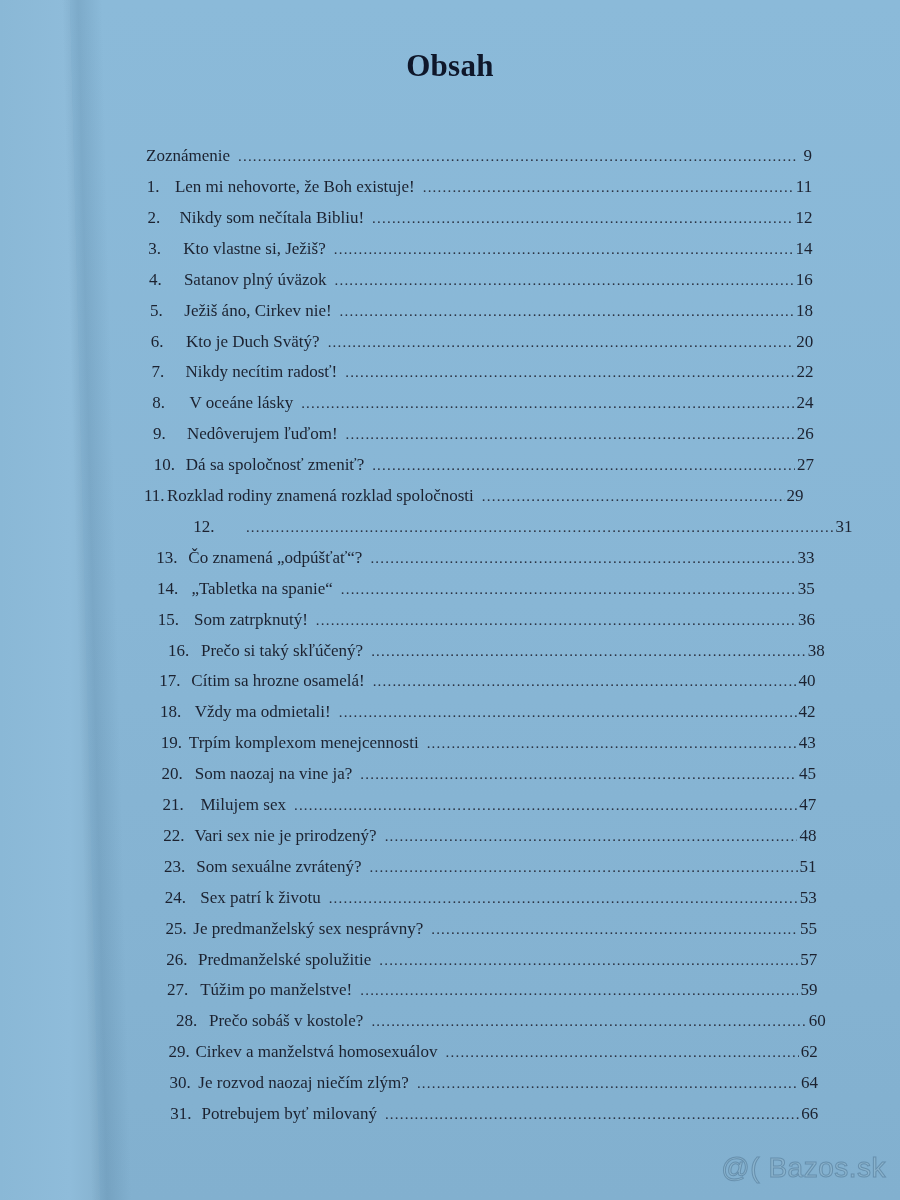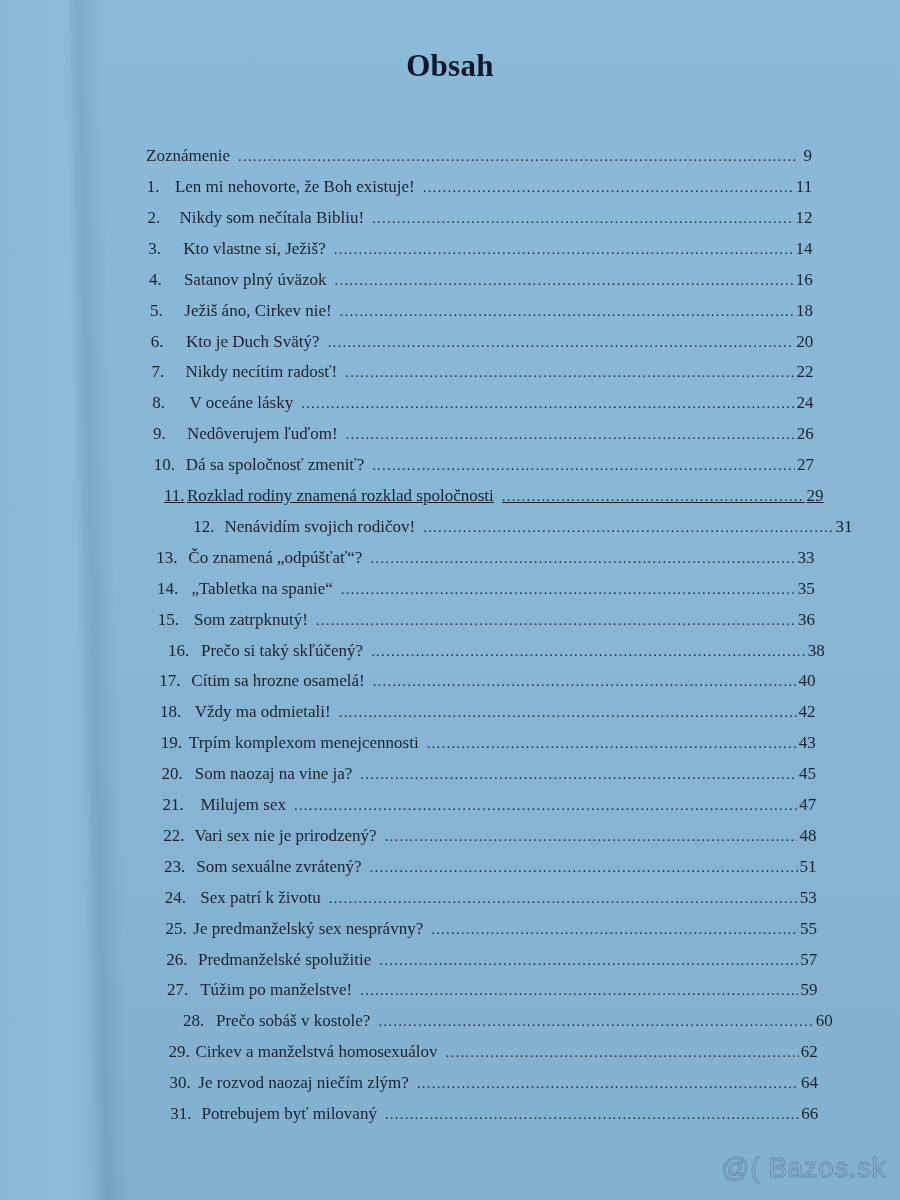--- a/index.html
+++ b/index.html
@@ -118,29 +118,28 @@
         <span class="label">Nedôverujem ľuďom!</span>
         <span class="leader"></span>
         <span class="page">26</span>
       </div>
       <div class="row" style="top: 309.1px; left: 153.8px; width: 660.2px;">
         <span class="num">10.</span>
         <span class="label">Dá sa spoločnosť zmeniť?</span>
         <span class="leader"></span>
         <span class="page">27</span>
       </div>
-      <div class="row" style="top: 340px; left: 164px; width: 659.62px; text-decoration: underline;">
+      <div class="row" style="top: 340px; left: 144px; width: 659.62px;">
         <span class="num">11.</span>
         <span class="label">Rozklad rodiny znamená rozklad spoločnosti</span>
         <span class="leader"></span>
         <span class="page">29</span>
       </div>
       <div class="row" style="top: 370.9px; left: 155.36px; width: 659.04px; margin-left: 38px;">
         <span class="num">12.</span>
-        <span class="label">Nenávidím svojich rodičov!</span>
         <span class="leader"></span>
         <span class="page">31</span>
       </div>
       <div class="row" style="top: 401.8px; left: 156.14px; width: 658.46px;">
         <span class="num">13.</span>
         <span class="label">Čo znamená „odpúšťať“?</span>
         <span class="leader"></span>
         <span class="page">33</span>
       </div>
       <div class="row" style="top: 432.7px; left: 156.92px; width: 657.88px;">
@@ -220,21 +219,21 @@
         <span class="label">Predmanželské spolužitie</span>
         <span class="leader"></span>
         <span class="page">57</span>
       </div>
       <div class="row" style="top: 834.4px; left: 167.06px; width: 650.34px;">
         <span class="num">27.</span>
         <span class="label">Túžim po manželstve!</span>
         <span class="leader"></span>
         <span class="page">59</span>
       </div>
-      <div class="row" style="top: 865.3px; left: 183px; width: 649.76px;">
+      <div class="row" style="top: 865.3px; left: 176px; width: 649.76px;">
         <span class="num">28.</span>
         <span class="label">Prečo sobáš v kostole?</span>
         <span class="leader"></span>
         <span class="page">60</span>
       </div>
       <div class="row" style="top: 896.2px; left: 168.62px; width: 649.18px;">
         <span class="num">29.</span>
         <span class="label">Cirkev a manželstvá homosexuálov</span>
         <span class="leader"></span>
         <span class="page">62</span>

